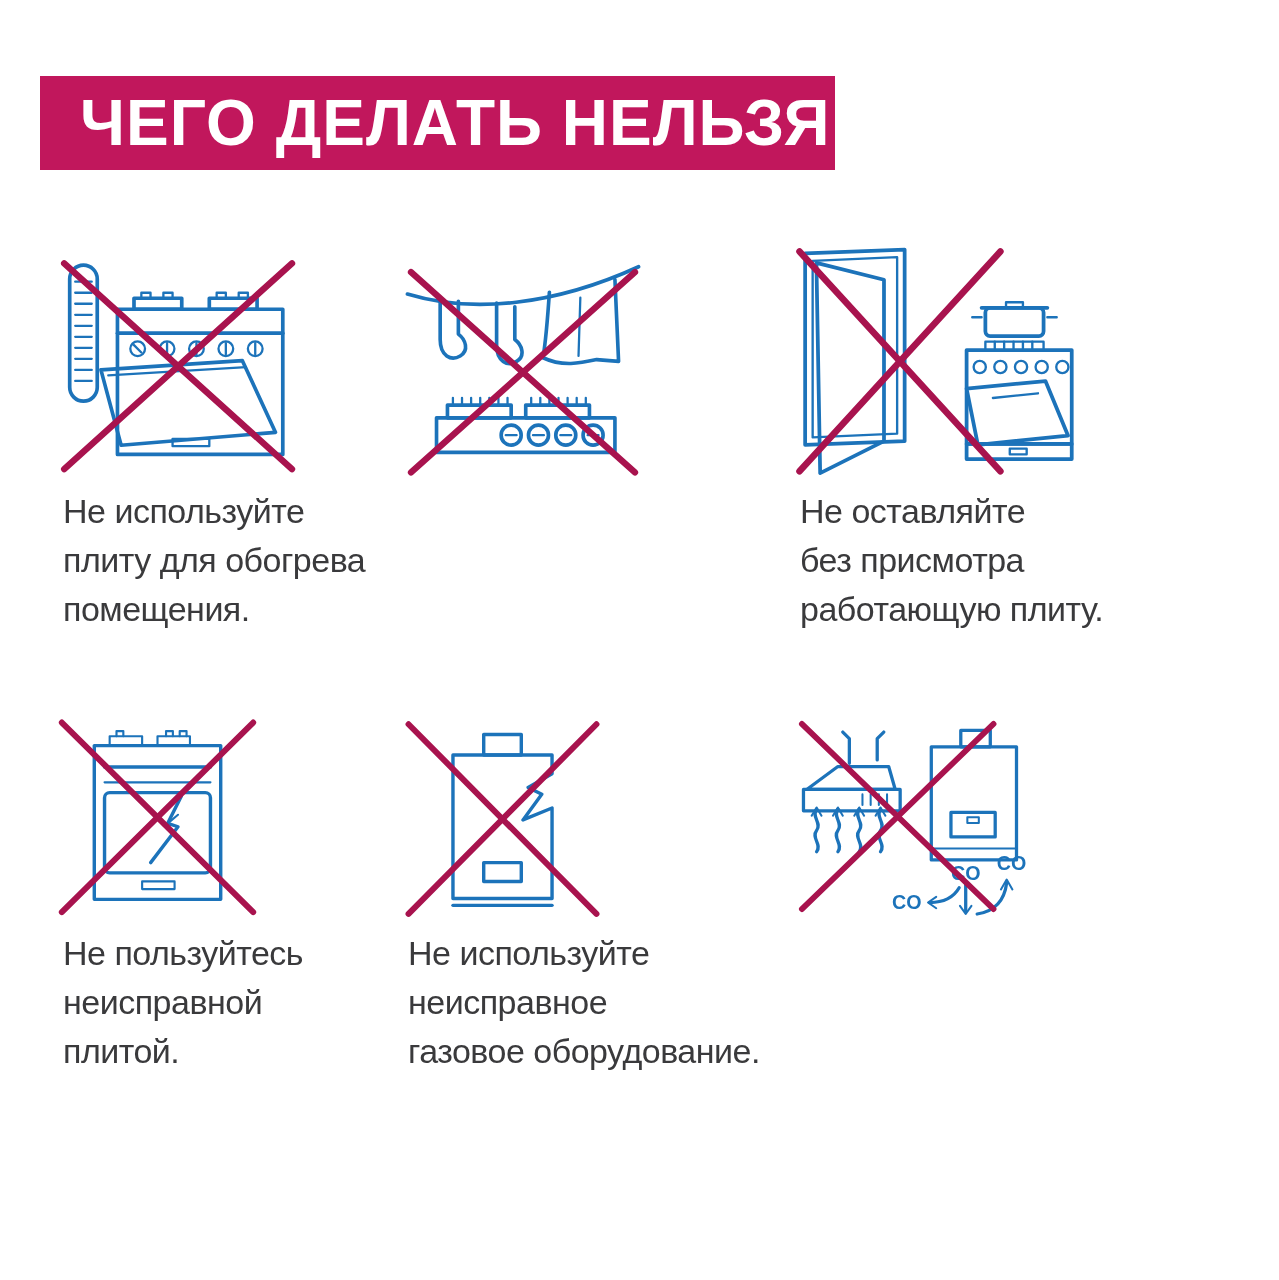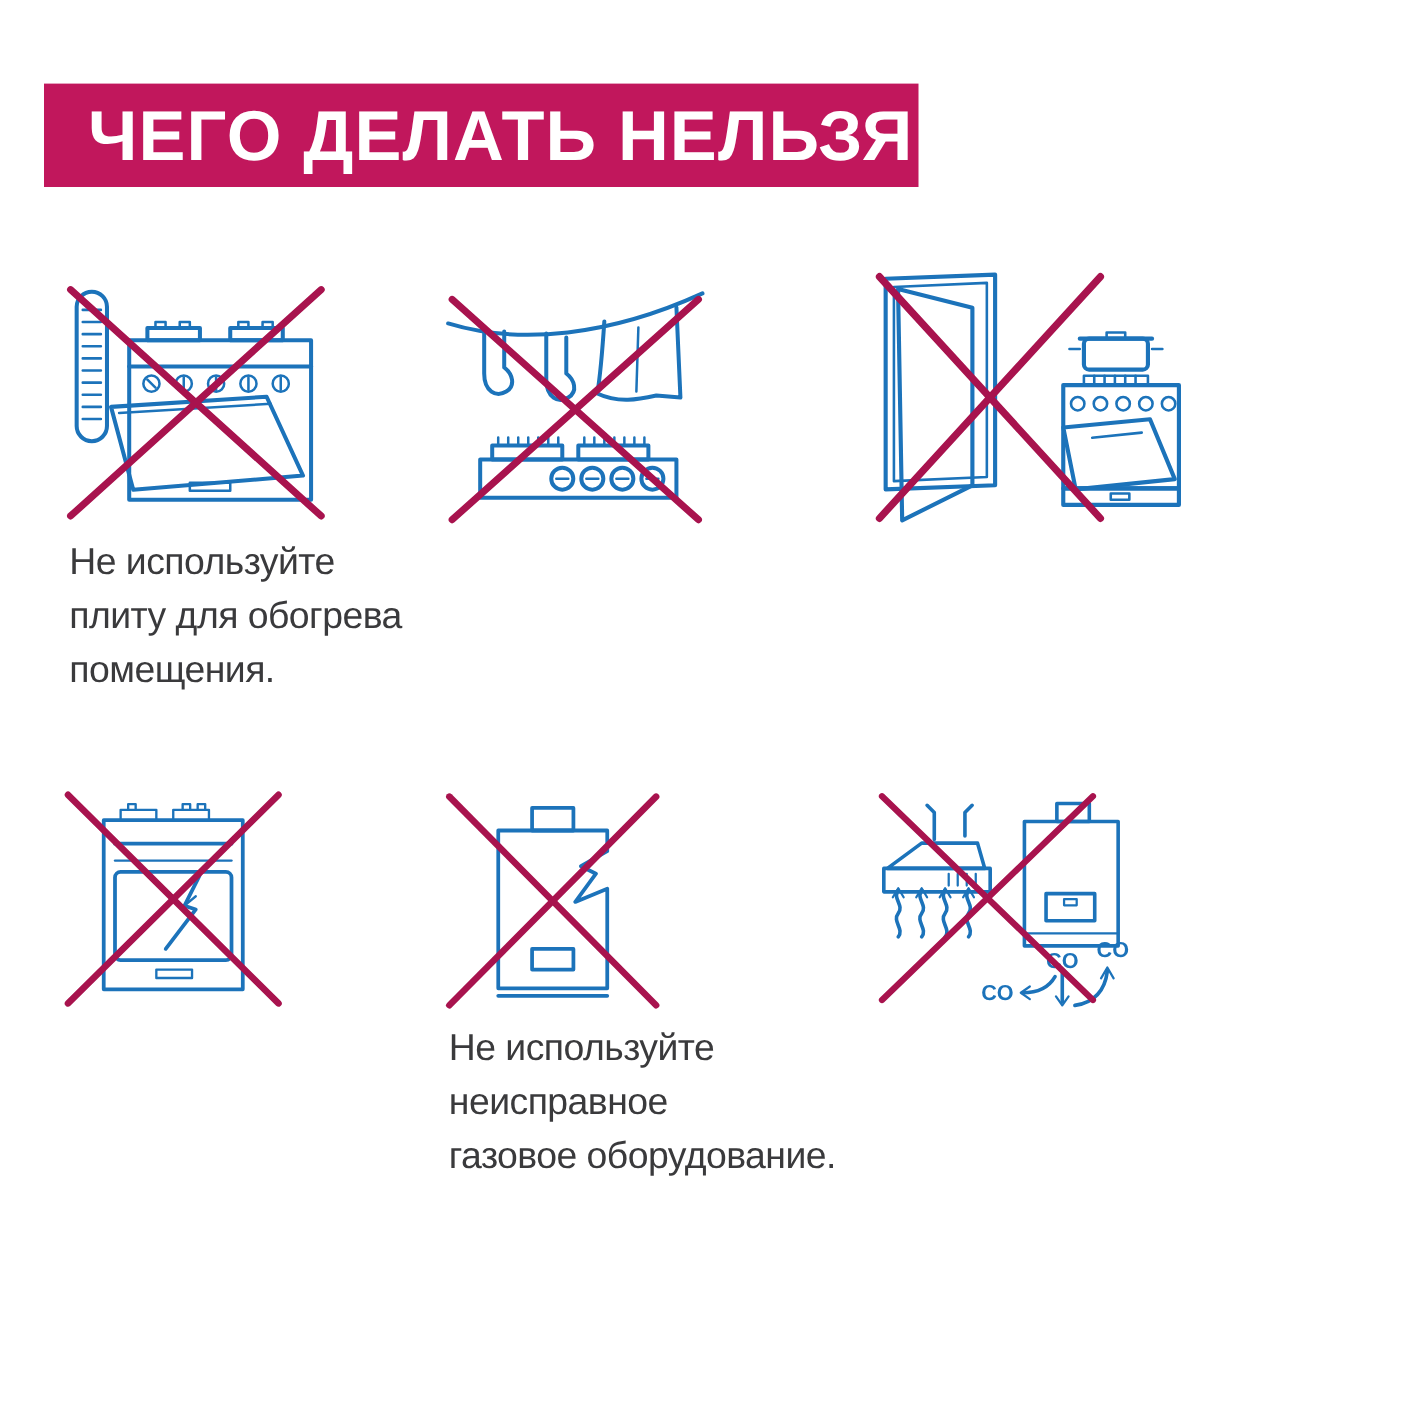--- a/index.html
+++ b/index.html
@@ -138,39 +138,45 @@
           <circle class="ln2" cx="266" cy="133" r="6.5"></circle>
           <circle class="ln2" cx="288" cy="133" r="6.5"></circle>
           <polygon class="ln" points="186,156 270,148 294,206 198,216"></polygon>
           <line class="ln2" x1="214" y1="166" x2="262" y2="161"></line>
           <rect class="ln" x="186" y="215" width="112" height="16"></rect>
           <rect class="ln2" x="232" y="220" width="18" height="6"></rect>
           <line class="cross-line" x1="8" y1="10" x2="222" y2="244"></line>
           <line class="cross-line" x1="222" y1="10" x2="8" y2="244"></line>
         </svg>
       </div>
+      <div class="caption">Не оставляйте
+без присмотра
+работающую плиту.</div>
     </div>
 
     <div class="cell row2">
       <div class="icon-box">
         <svg width="205" height="205" viewBox="0 0 240 240">
           <rect class="ln2" x="64" y="26" width="38" height="11"></rect>
           <rect class="ln2" x="120" y="26" width="38" height="11"></rect>
           <path class="ln2" d="M72,26 v-6 h8 v6 M130,26 v-6 h8 v6 M146,26 v-6 h8 v6"></path>
           <rect class="ln" x="46" y="37" width="148" height="180"></rect>
           <line class="ln" x1="58" y1="62" x2="182" y2="62"></line>
           <line class="ln2" x1="58" y1="80" x2="182" y2="80"></line>
           <rect class="ln" x="58" y="92" width="124" height="94" rx="6"></rect>
           <path class="ln" d="M148,96 L132,128 L144,132 L112,174"></path>
           <path class="ln2" d="M132,128 L144,118"></path>
           <rect class="ln2" x="102" y="196" width="38" height="9"></rect>
           <line class="cross-line" x1="8" y1="10" x2="232" y2="232"></line>
           <line class="cross-line" x1="232" y1="10" x2="8" y2="232"></line>
         </svg>
       </div>
+      <div class="caption">Не пользуйтесь
+неисправной
+плитой.</div>
     </div>
 
     <div class="cell row2">
       <div class="icon-box">
         <svg width="205" height="205" viewBox="0 0 240 240">
           <rect class="ln" x="98" y="24" width="44" height="24"></rect>
           <path class="ln" d="M62,48 H178 V70 L150,86 L166,94 L144,124 L178,110 V216 H62 Z"></path>
           <rect class="ln" x="98" y="174" width="44" height="22"></rect>
           <line class="ln" x1="62" y1="224" x2="178" y2="224"></line>
           <line class="cross-line" x1="10" y1="12" x2="230" y2="234"></line>

